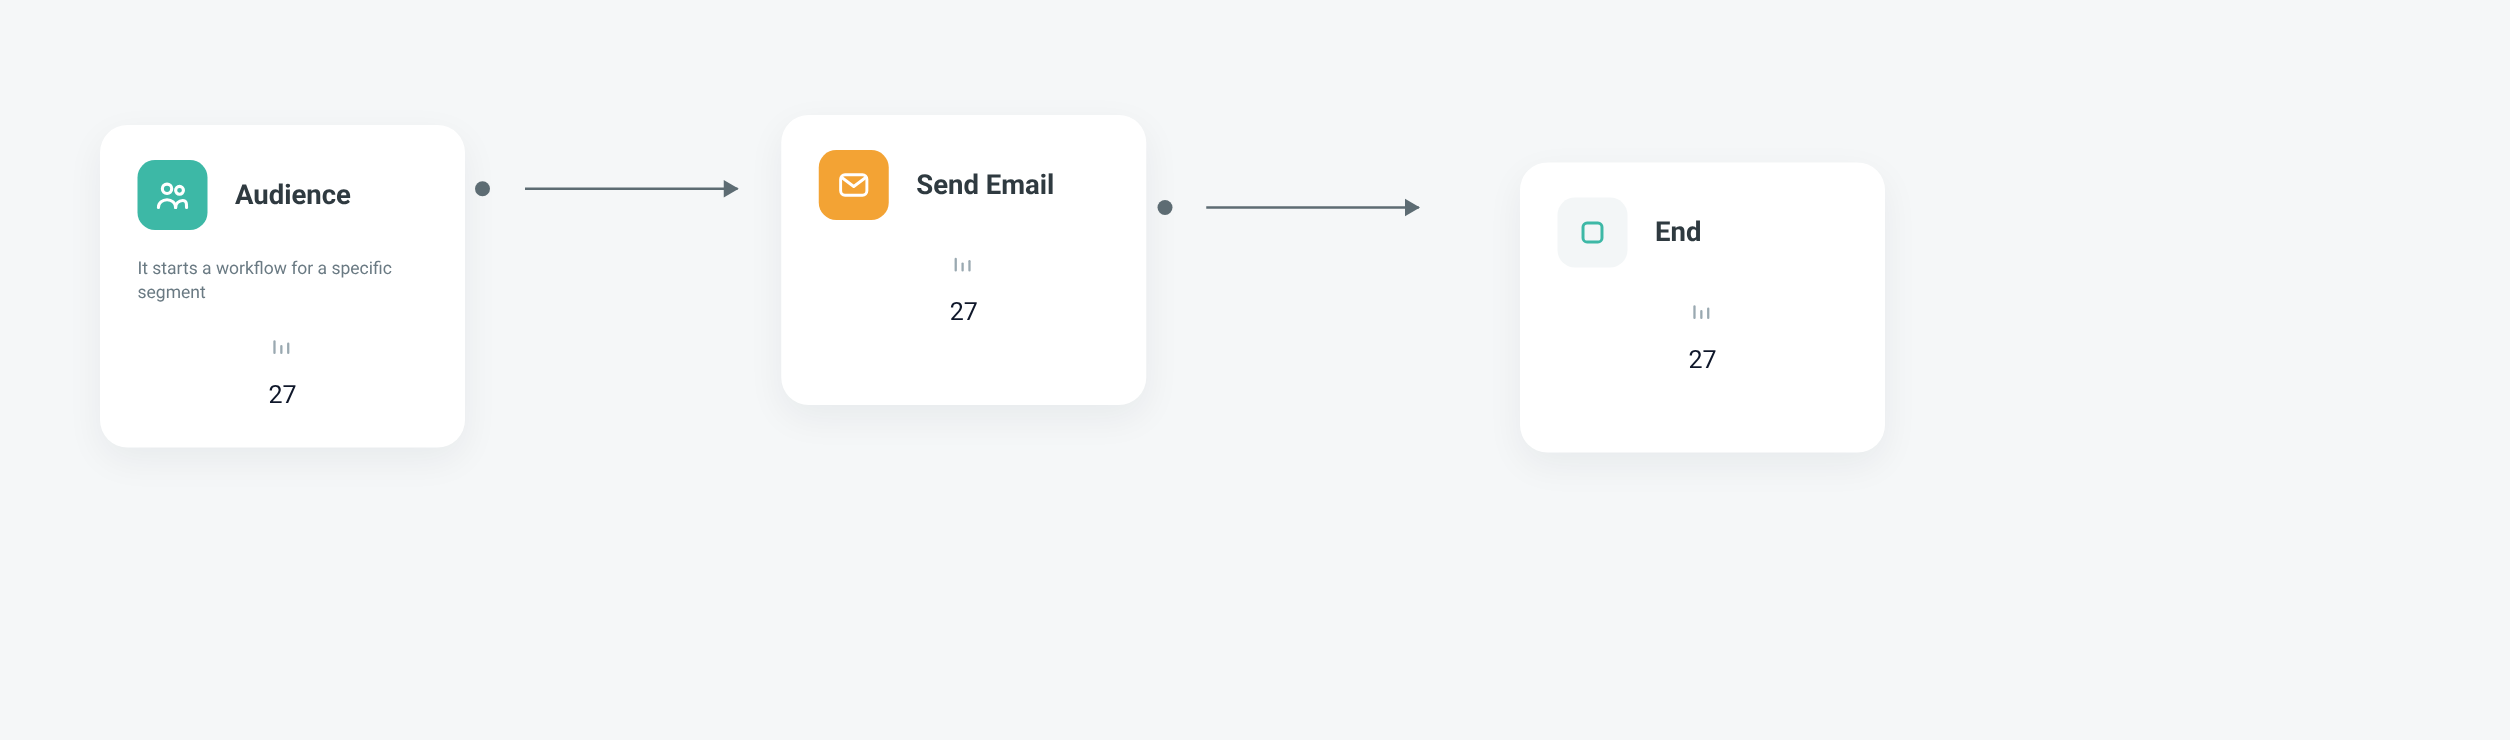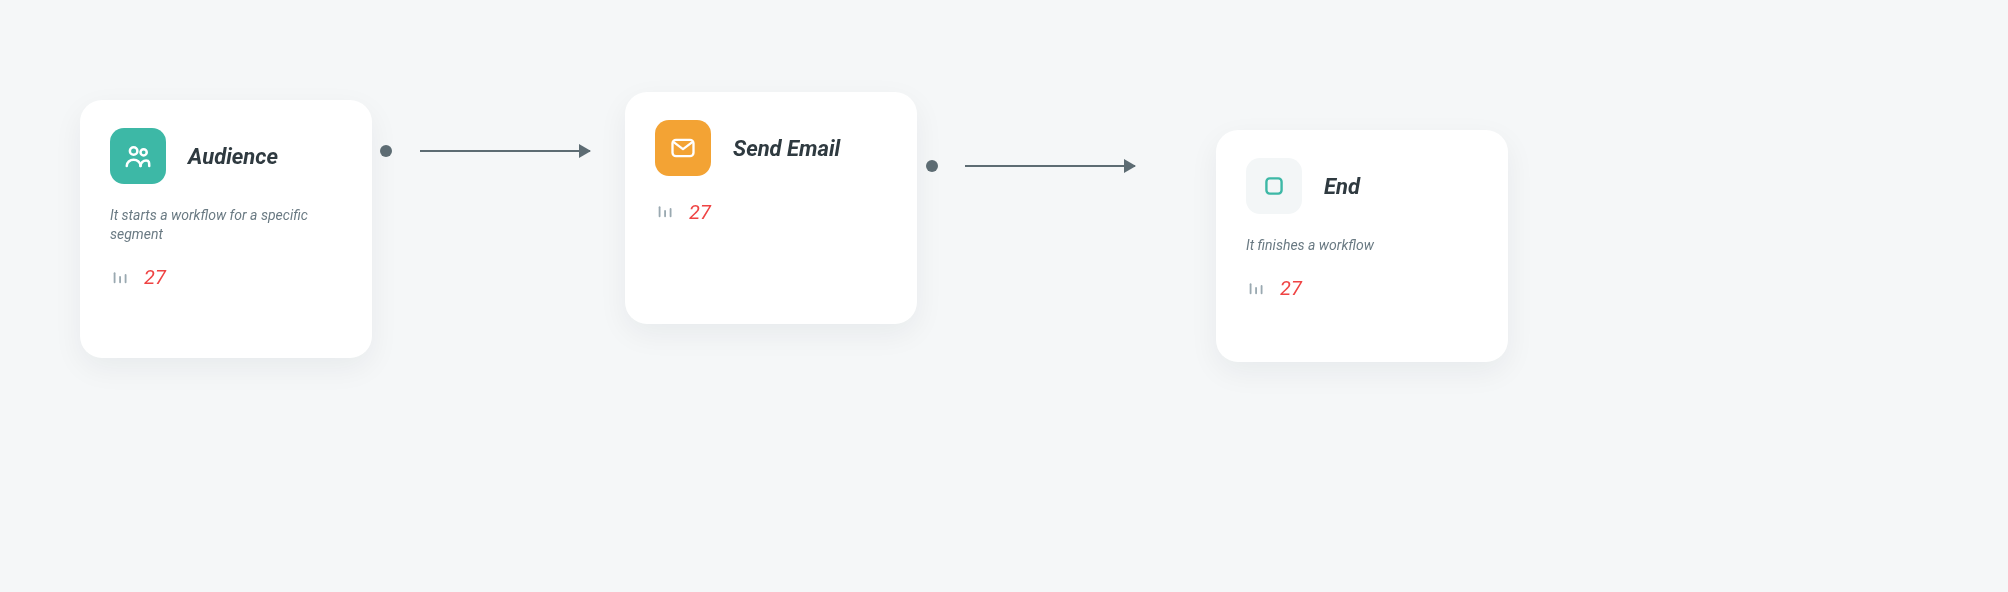--- a/index.html
+++ b/index.html
@@ -6,21 +6,20 @@
   html, body { width: 100%; height: 100%; }
   body {
     background: #f5f7f8;
     font-family: -apple-system, BlinkMacSystemFont, "Segoe UI", Roboto, Helvetica, Arial, sans-serif;
     overflow: hidden;
   }
   .canvas {
     position: relative;
     width: 1936px;
     height: 592px;
-    font-style: italic;
   }
   .node {
     position: absolute;
     background: #ffffff;
     border-radius: 22px;
     box-shadow: 0 10px 30px rgba(18, 38, 50, 0.06);
     padding: 28px 30px 26px 30px;
     width: 292px;
   }
   .node-header {
@@ -49,22 +48,23 @@
   .node-desc {
     font-size: 14px;
     color: #6a7a83;
     line-height: 1.35;
     margin-bottom: 20px;
   }
   .node-metric {
     display: flex;
     align-items: center;
     gap: 12px;
-    color: #ef4444;
+    color: #0f172a;
     font-size: 20px;
+    flex-direction: column;
   }
   .port {
     position: absolute;
     width: 12px;
     height: 12px;
     border-radius: 50%;
     background: #5d6c73;
   }
   .arrow {
     position: absolute;
@@ -154,21 +154,20 @@
 
   <div id="node-3" class="node">
     <div class="node-header">
       <div class="node-icon light">
         <svg width="26" height="26" viewBox="0 0 24 24" fill="none" stroke="#3db8a6" stroke-width="2.2" stroke-linecap="round" stroke-linejoin="round">
           <rect x="5" y="5" width="14" height="14" rx="3"></rect>
         </svg>
       </div>
       <div class="node-title">End</div>
     </div>
-    <div class="node-desc">It finishes a workflow</div>
     <div class="node-metric">
       <span>
         <svg width="22" height="22" viewBox="0 0 24 24" fill="none" stroke="#9aa9b1" stroke-width="2" stroke-linecap="round">
           <line x1="5" y1="10" x2="5" y2="20"></line>
           <line x1="11" y1="14" x2="11" y2="20"></line>
           <line x1="17" y1="12" x2="17" y2="20"></line>
         </svg>
       </span>
       <span>27</span>
     </div>

